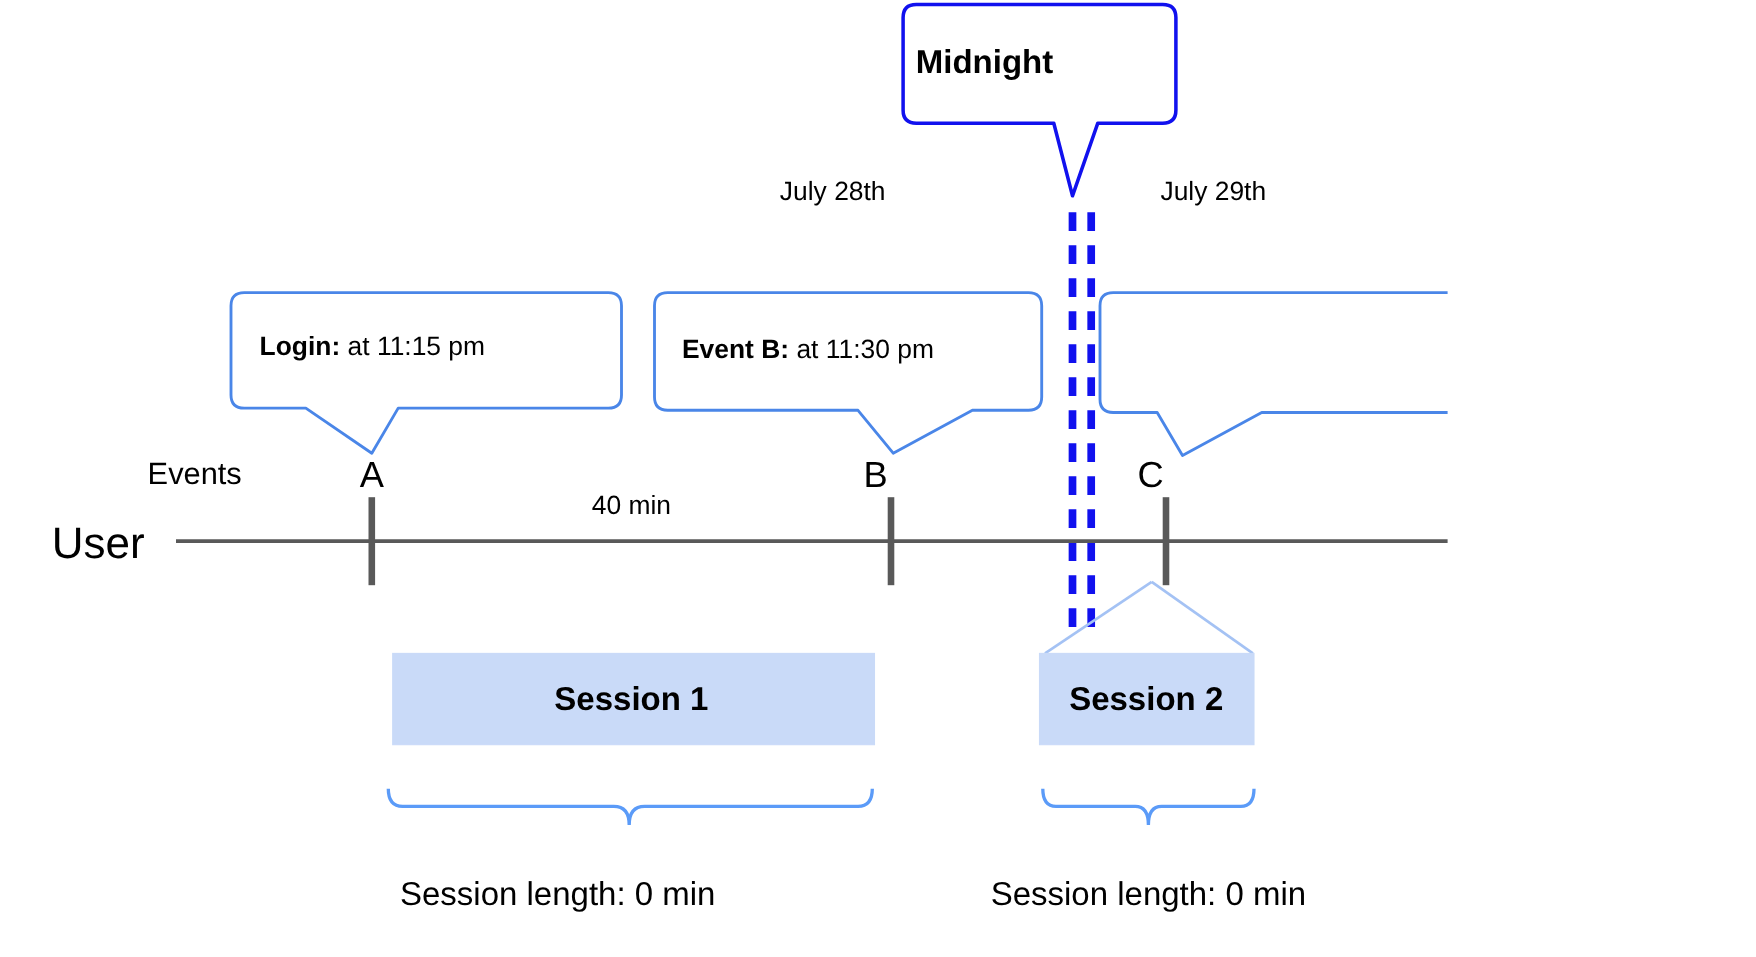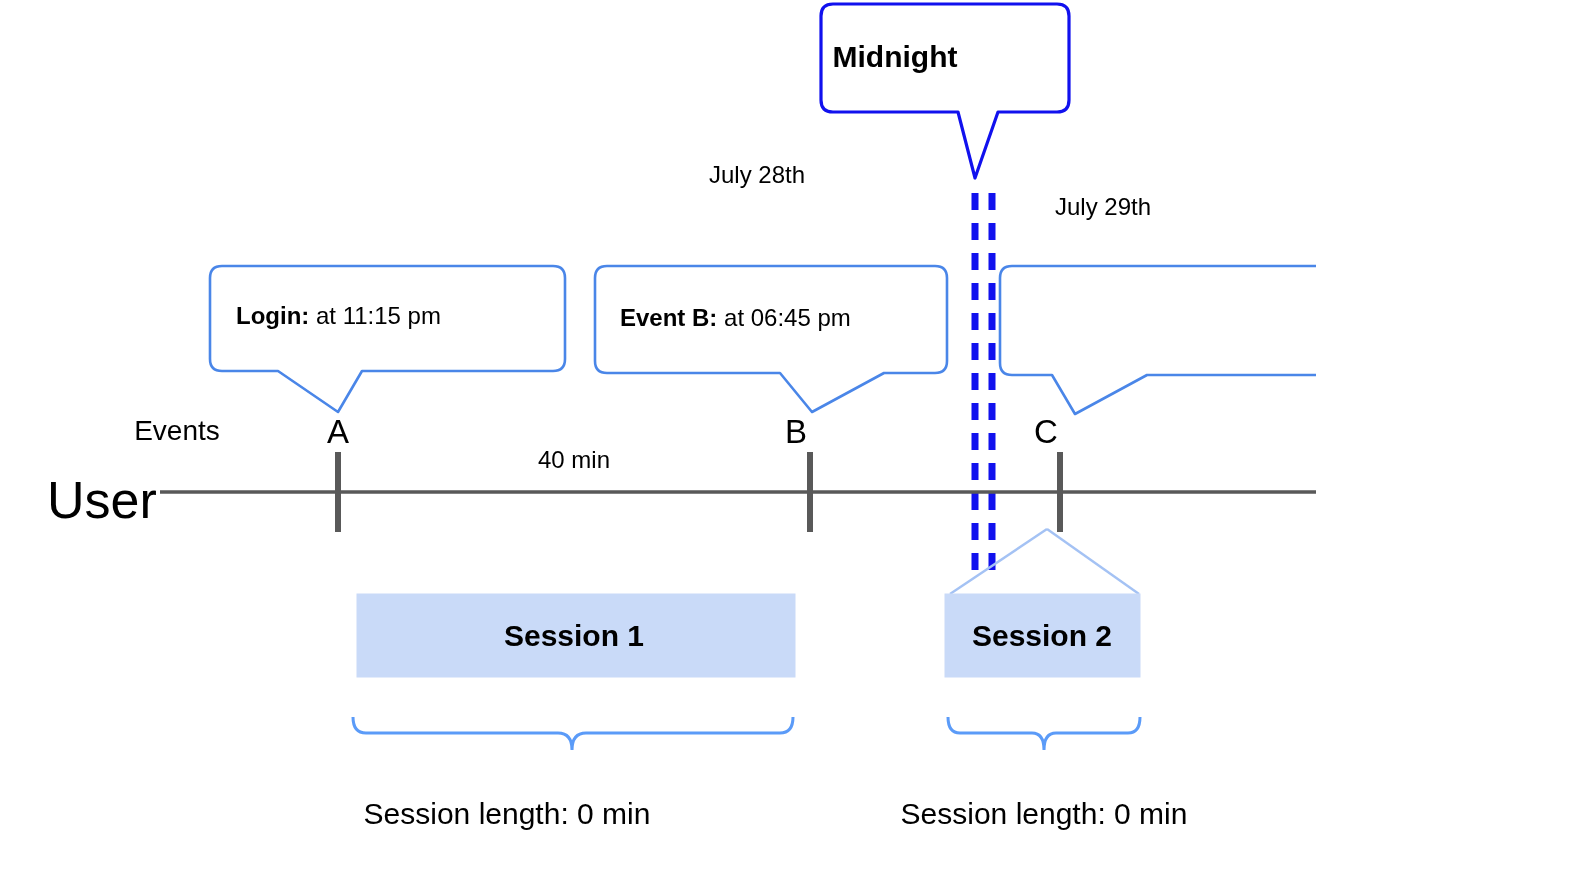--- a/index.html
+++ b/index.html
@@ -41,21 +41,21 @@
     font-size: 24px;
   }
   .midnight-label {
     font-size: 30px;
     font-weight: bold;
   }
   .axis-row-label {
     font-size: 28px;
   }
   .user-label {
-    font-size: 52px;
+    font-size: 40px;
   }
   .marker-letter {
     font-size: 33px;
   }
   .duration-label {
     font-size: 24px;
   }
   .session-box-label {
     font-size: 30px;
     font-weight: bold;
@@ -142,28 +142,28 @@
     <g>
       <path d="M948,717 Q948,733 960,733 L1032,733 Q1044,733 1044,750
                Q1044,733 1056,733 L1128,733 Q1140,733 1140,717" fill="none" stroke="#5b9bf8" stroke-width="3"></path>
     </g>
   </svg>
 
   <div class="txt midnight-label ctr" style="left:895px; top:42px;">Midnight</div>
 
   <div class="txt date-label ctr" style="left:757px; top:163px;">July 28th</div>
 
-  <div class="txt date-label ctr" style="left:1103px; top:163px;margin-top:32px;">July 29th</div>
+  <div class="txt date-label ctr" style="left:1103px; top:163px;">July 29th</div>
 
   <div class="txt callout-text" style="left:236px; top:304px;">
     <b>Login:</b><span> at 11:15 pm</span>
   </div>
 
   <div class="txt callout-text" style="left:620px; top:306px;">
-    <b>Event B:</b><span> at 06:45 pm</span>
+    <b>Event B:</b><span> at 11:30 pm</span>
   </div>
 
 
   <div class="txt axis-row-label ctr" style="left:177px; top:417px;">Events</div>
 
   <div class="txt user-label" style="left:47px; top:474px;">User</div>
 
   <div class="txt marker-letter ctr" style="left:338px; top:415px;">A</div>
 
   <div class="txt marker-letter ctr" style="left:796px; top:415px;">B</div>

